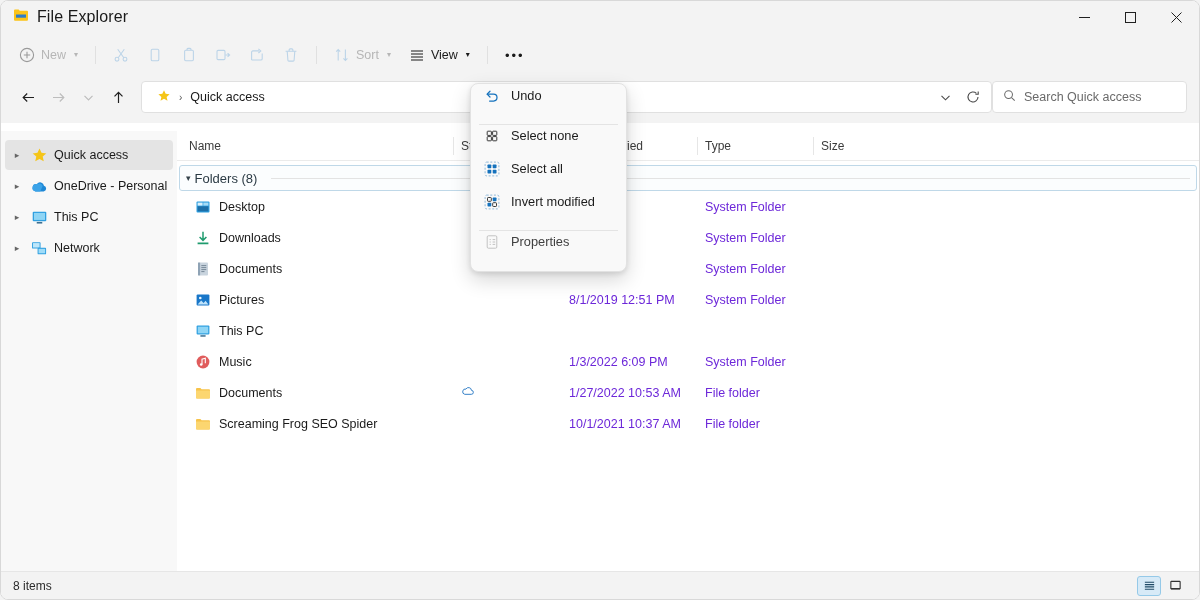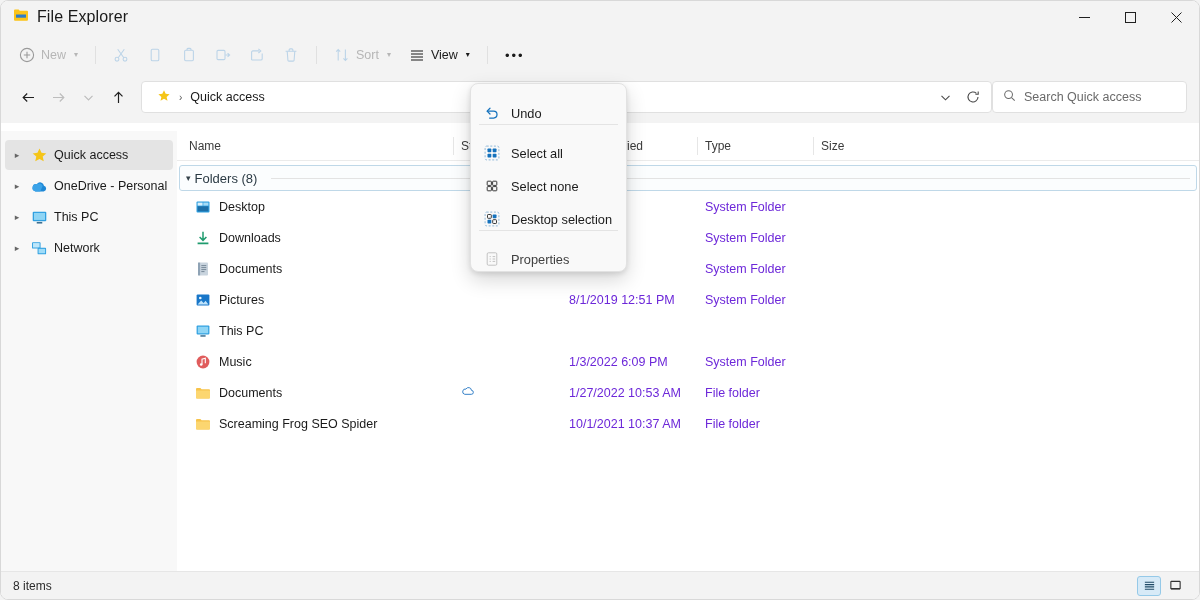--- a/index.html
+++ b/index.html
@@ -233,21 +233,21 @@
     width: 157px;
     background: #f9f9f9;
     border: 1px solid #e2e2e2;
     border-radius: 8px;
     box-shadow: 0 8px 20px rgba(0,0,0,.16), 0 2px 5px rgba(0,0,0,.10);
     padding: 4px;
     z-index: 50;
   }
   .mi {
     height: 33px;
-    display: flex; align-items: flex-end;
+    display: flex; align-items: flex-start;
     gap: 11px;
     padding: 0 8px 0 9px;
     border-radius: 4px;
     font-size: 12.8px;
     color: #1b1b1b;
   }
   .mi.hovered { background: #ededed; }
   .mi.disabled { color: #404040; }
   .mi-ico { width: 16px; height: 16px; flex-shrink: 0; display: block; }
   .mi-sep { height: 1px; background: #e4e4e4; margin: 3px 4px; }
@@ -686,54 +686,54 @@
           <path d="M6 3.2L3.1 6.1 6 9"></path>
         </svg>
       </span>
       <span>Undo</span>
     </div>
 
     <div class="mi-sep"></div>
 
     <div class="mi">
       <span class="mi-ico">
+        <svg width="16" height="16" viewBox="0 0 16 16" fill="none" stroke="#3a3a3a" stroke-width="1">
+          <rect x="3.2" y="3.2" width="4.2" height="4.2" rx=".6"></rect>
+          <rect x="8.6" y="3.2" width="4.2" height="4.2" rx=".6"></rect>
+          <rect x="3.2" y="8.6" width="4.2" height="4.2" rx=".6"></rect>
+          <rect x="8.6" y="8.6" width="4.2" height="4.2" rx=".6"></rect>
+        </svg>
+      </span>
+      <span>Select none</span>
+    </div>
+
+    <div class="mi">
+      <span class="mi-ico">
         <svg width="16" height="16" viewBox="0 0 16 16">
           <rect x="1.1" y="1.1" width="13.8" height="13.8" rx="1.6" fill="none" stroke="#8fb8d8" stroke-width="1" stroke-dasharray="2 1.6"></rect>
           <rect x="3.5" y="3.5" width="3.8" height="3.8" rx=".7" fill="#1572bd"></rect>
           <rect x="8.7" y="3.5" width="3.8" height="3.8" rx=".7" fill="#1572bd"></rect>
           <rect x="3.5" y="8.7" width="3.8" height="3.8" rx=".7" fill="#1572bd"></rect>
           <rect x="8.7" y="8.7" width="3.8" height="3.8" rx=".7" fill="#1572bd"></rect>
         </svg>
       </span>
       <span>Select all</span>
-    </div>
-
-    <div class="mi">
-      <span class="mi-ico">
-        <svg width="16" height="16" viewBox="0 0 16 16" fill="none" stroke="#3a3a3a" stroke-width="1">
-          <rect x="3.2" y="3.2" width="4.2" height="4.2" rx=".6"></rect>
-          <rect x="8.6" y="3.2" width="4.2" height="4.2" rx=".6"></rect>
-          <rect x="3.2" y="8.6" width="4.2" height="4.2" rx=".6"></rect>
-          <rect x="8.6" y="8.6" width="4.2" height="4.2" rx=".6"></rect>
-        </svg>
-      </span>
-      <span>Select none</span>
     </div>
 
     <div class="mi">
       <span class="mi-ico">
         <svg width="16" height="16" viewBox="0 0 16 16">
           <rect x="1.1" y="1.1" width="13.8" height="13.8" rx="1.6" fill="none" stroke="#8fb8d8" stroke-width="1" stroke-dasharray="2 1.6"></rect>
           <rect x="3.5" y="3.5" width="3.8" height="3.8" rx=".7" fill="none" stroke="#3a3a3a" stroke-width="1"></rect>
           <rect x="8.7" y="3.5" width="3.8" height="3.8" rx=".7" fill="#1572bd"></rect>
           <rect x="3.5" y="8.7" width="3.8" height="3.8" rx=".7" fill="#1572bd"></rect>
           <rect x="8.7" y="8.7" width="3.8" height="3.8" rx=".7" fill="none" stroke="#3a3a3a" stroke-width="1"></rect>
         </svg>
       </span>
-      <span>Desktop selection</span>
+      <span>Invert modified</span>
     </div>
 
     <div class="mi-sep"></div>
 
     <div class="mi disabled">
       <span class="mi-ico">
         <svg width="16" height="16" viewBox="0 0 16 16" fill="none" stroke="#c2c2c2" stroke-width="1">
           <rect x="3.2" y="1.8" width="9.6" height="12.4" rx="1.2"></rect>
           <path d="M5.6 5.6h1.2M5.6 8h1.2M5.6 10.4h1.2M8.6 5.6h2.6M8.6 8h2.6M8.6 10.4h2.6"></path>
         </svg>

